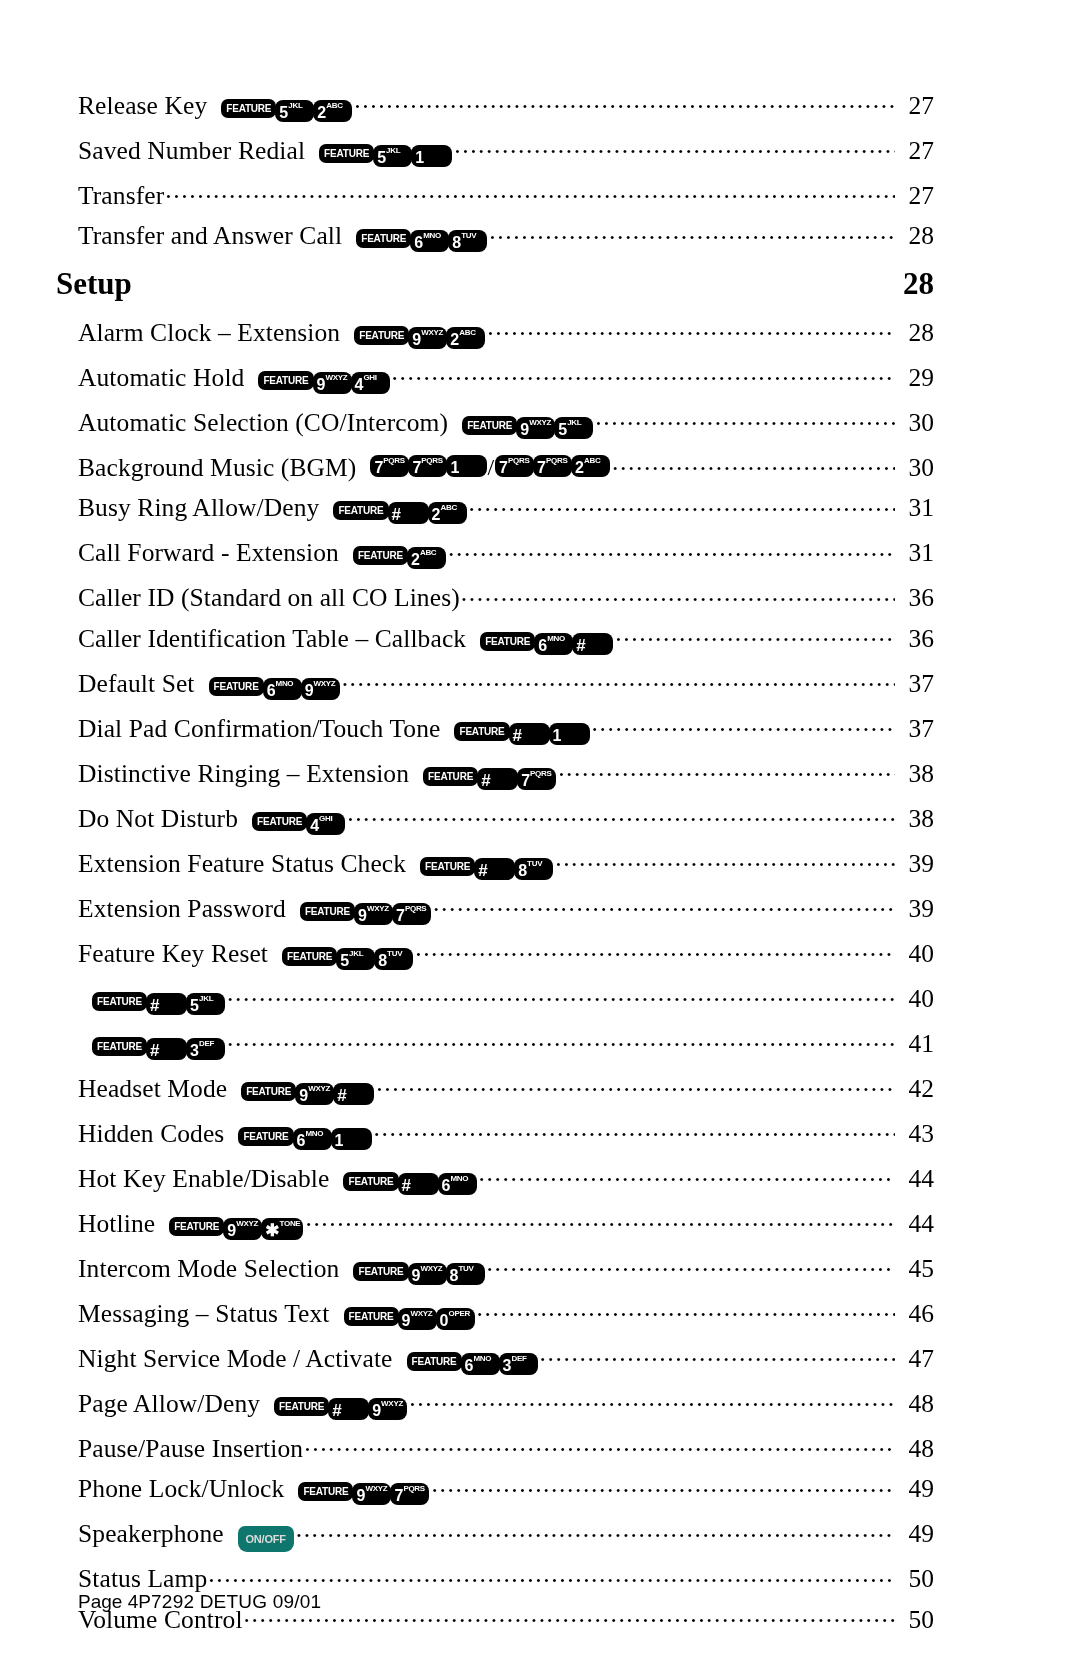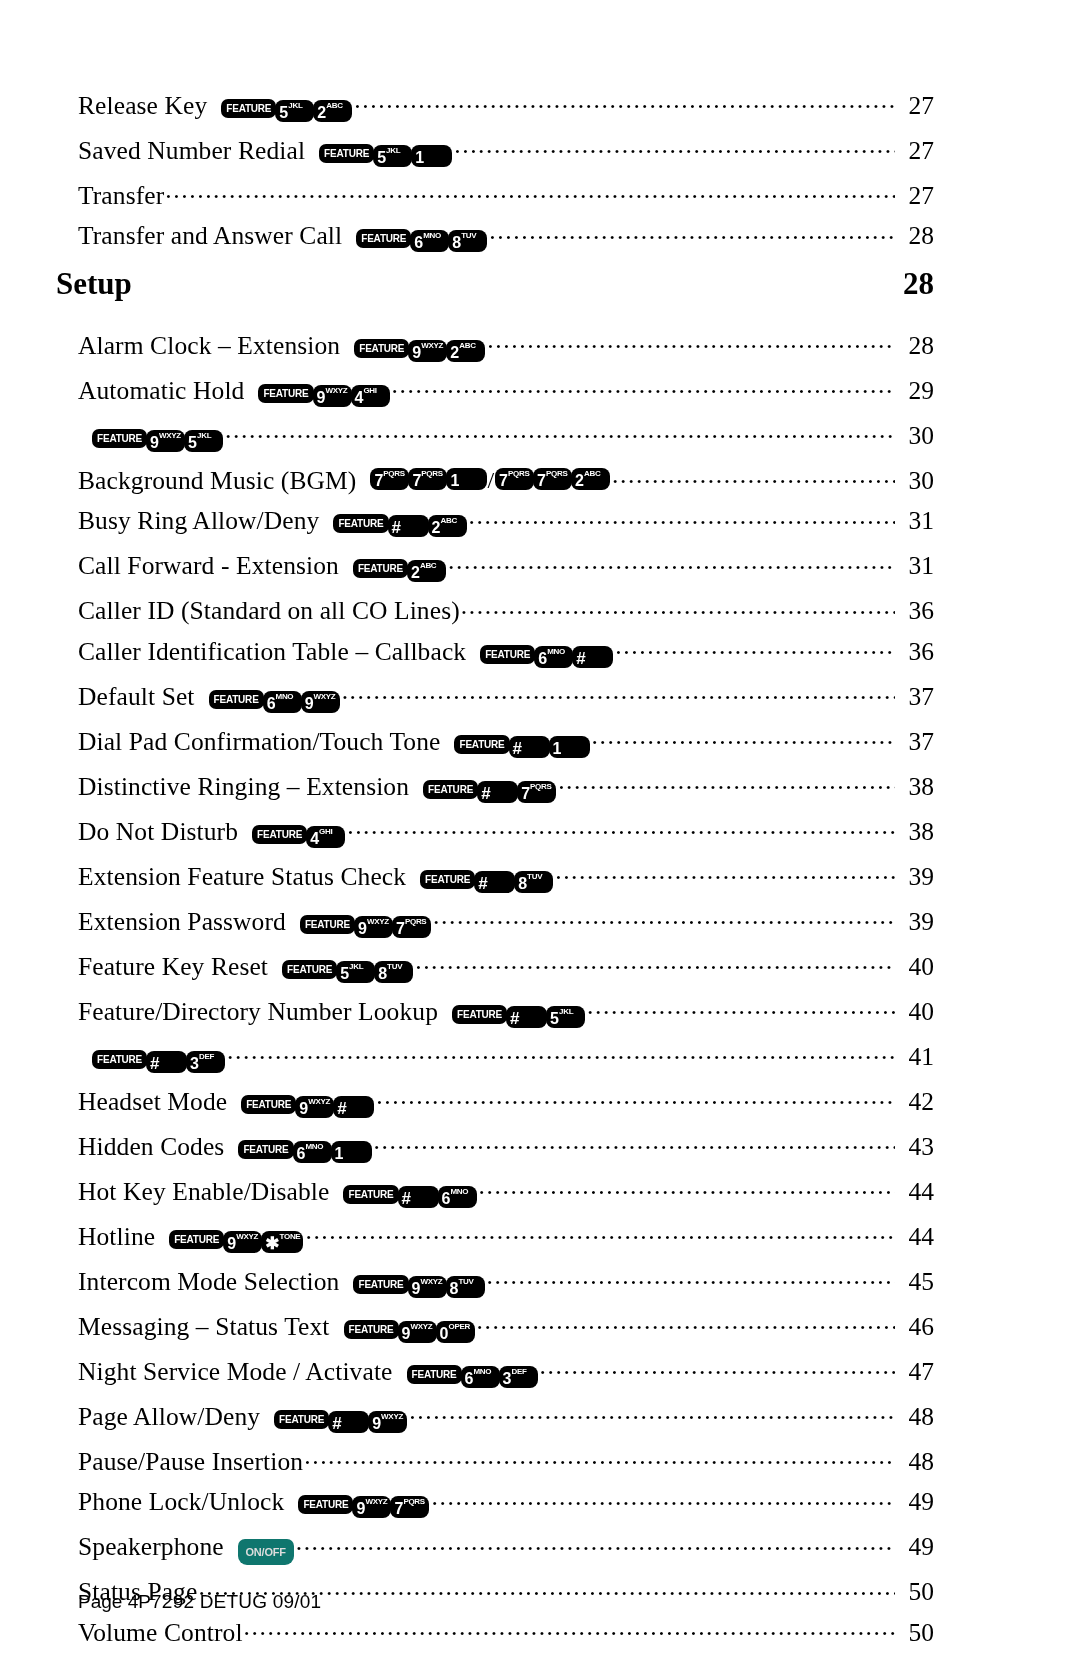--- a/index.html
+++ b/index.html
@@ -80,21 +80,21 @@
   }
 
   
   .section {
     display: flex;
     align-items: center;
     width: 100%;
     font-weight: bold;
     font-size: 31px;
     margin-top: 13px;
-    margin-bottom: 26px;
+    margin-bottom: 13px;
     margin-left: -22px;
     width: calc(100% + 22px);
   }
   .section .label { flex: 0 0 auto; }
   .section .spacer { flex: 1 1 auto; }
   .section .pageno { flex: 0 0 auto; text-align: right; }
 
   
   .key {
     display: inline-block;
@@ -256,20 +256,21 @@
         <span class="label">Automatic Hold</span>
         <span class="keys">
           <span class="key feature">FEATURE</span>
           <span class="key digit"><span class="num">9</span><span class="sub">WXYZ</span></span>
           <span class="key digit"><span class="num">4</span><span class="sub">GHI</span></span>
         </span>
         <span class="leader"></span>
         <span class="pageno">29</span>
       </div>
       <div class="row">
+        <span class="label">Automatic Selection (CO/Intercom)</span>
         <span class="keys">
           <span class="key feature">FEATURE</span>
           <span class="key digit"><span class="num">9</span><span class="sub">WXYZ</span></span>
           <span class="key digit"><span class="num">5</span><span class="sub">JKL</span></span>
         </span>
         <span class="leader"></span>
         <span class="pageno">30</span>
       </div>
       <div class="row">
         <span class="label">Background Music (BGM)</span>
@@ -382,21 +383,20 @@
         <span class="label">Feature Key Reset</span>
         <span class="keys">
           <span class="key feature">FEATURE</span>
           <span class="key digit"><span class="num">5</span><span class="sub">JKL</span></span>
           <span class="key digit"><span class="num">8</span><span class="sub">TUV</span></span>
         </span>
         <span class="leader"></span>
         <span class="pageno">40</span>
       </div>
       <div class="row">
-        <span class="label">Feature/Directory Number Lookup</span>
         <span class="keys">
           <span class="key feature">FEATURE</span>
           <span class="key digit nosub hashkey"><span class="num">#</span></span>
           <span class="key digit"><span class="num">5</span><span class="sub">JKL</span></span>
         </span>
         <span class="leader"></span>
         <span class="pageno">40</span>
       </div>
       <div class="row">
         <span class="keys">
@@ -504,21 +504,21 @@
       </div>
       <div class="row">
         <span class="label">Speakerphone</span>
         <span class="keys">
           <span class="key onoff">ON/OFF</span>
         </span>
         <span class="leader"></span>
         <span class="pageno">49</span>
       </div>
       <div class="row">
-        <span class="label">Status Page</span>
+        <span class="label">Status Lamp</span>
         <span class="leader"></span>
         <span class="pageno">50</span>
       </div>
       <div class="row">
         <span class="label">Volume Control</span>
         <span class="leader"></span>
         <span class="pageno">50</span>
       </div>
     </div>
 

